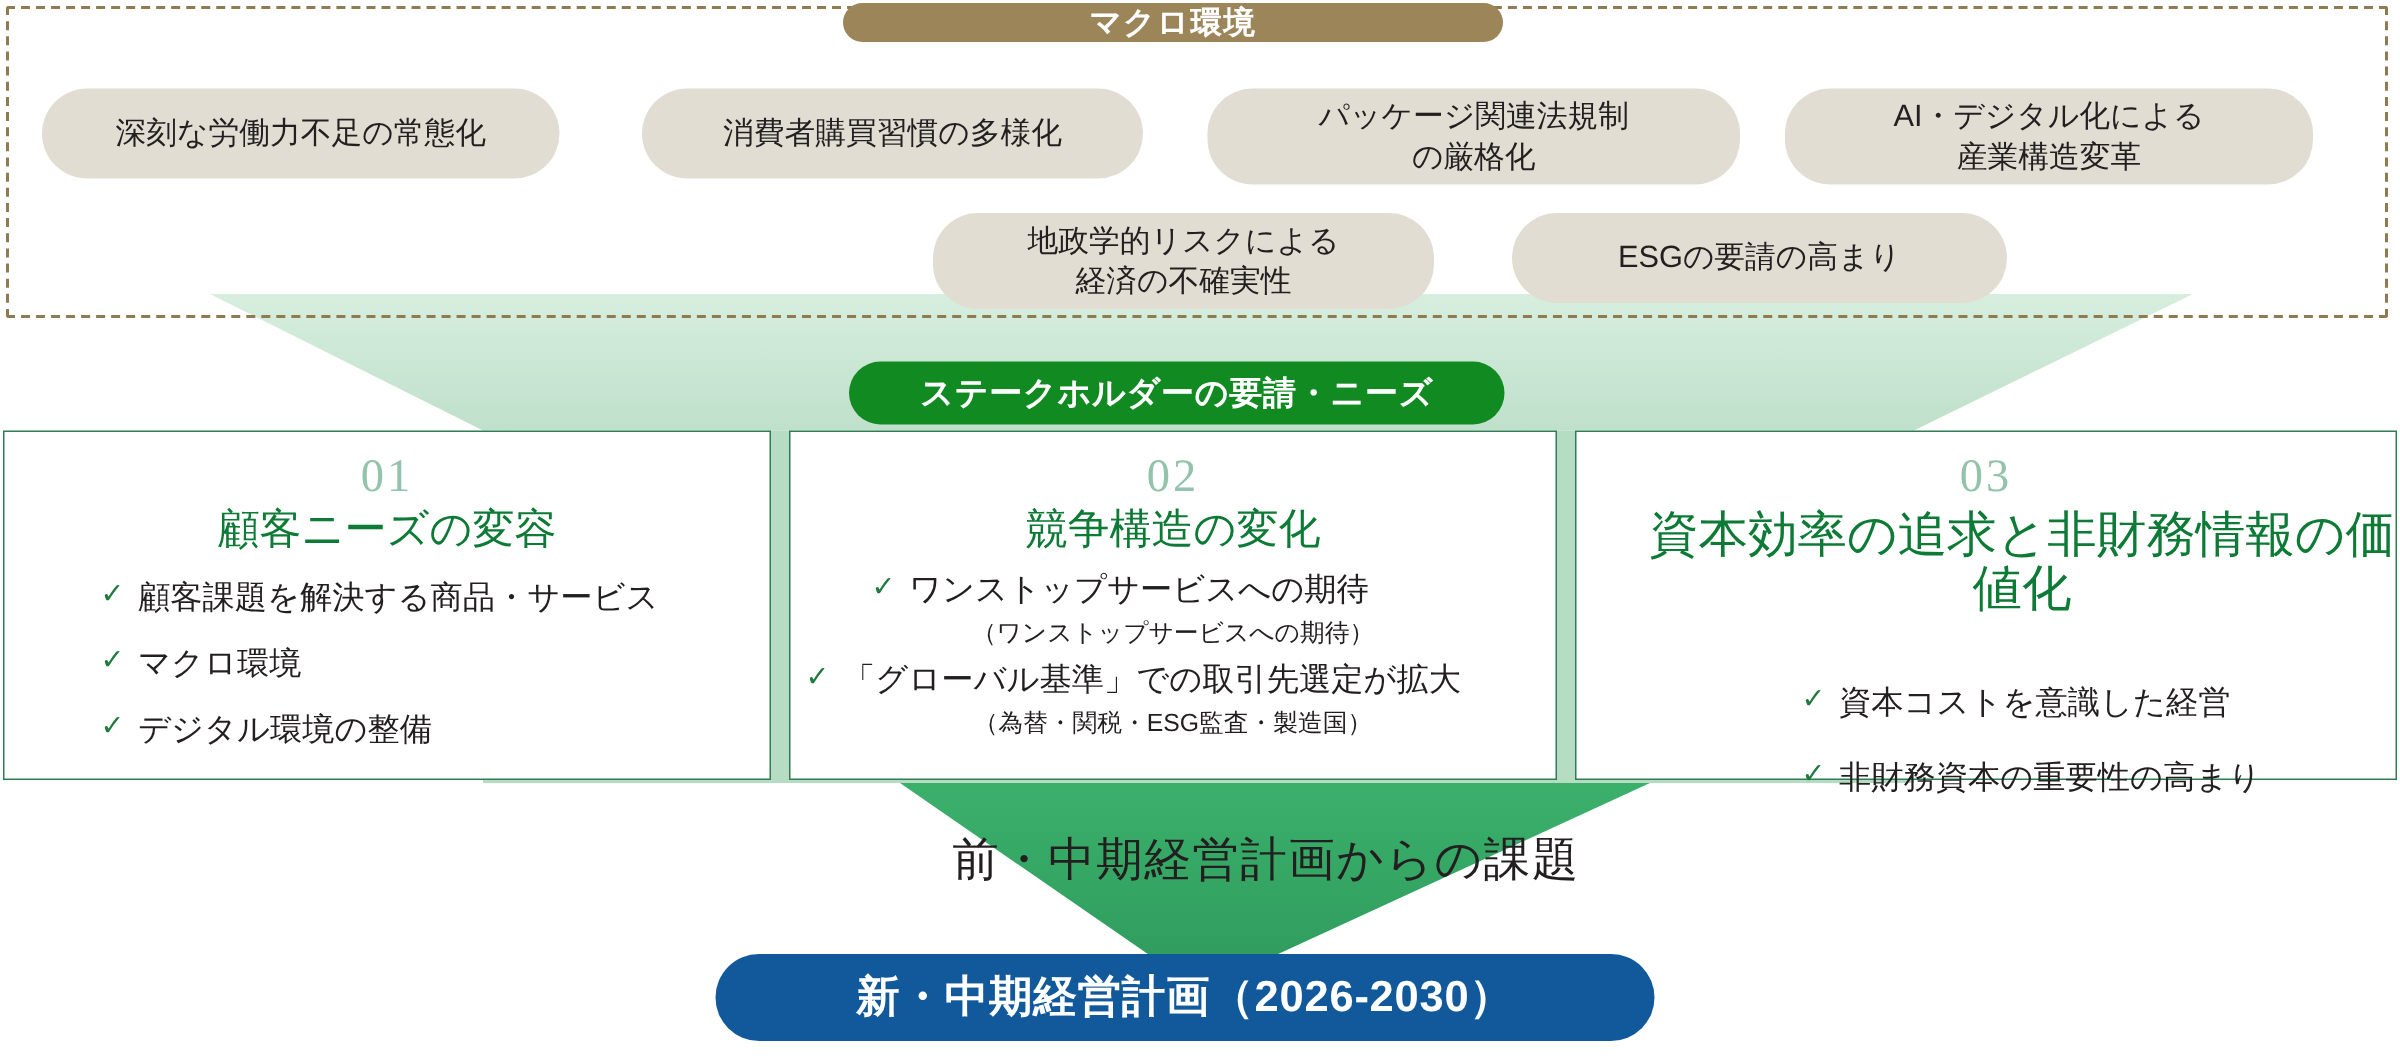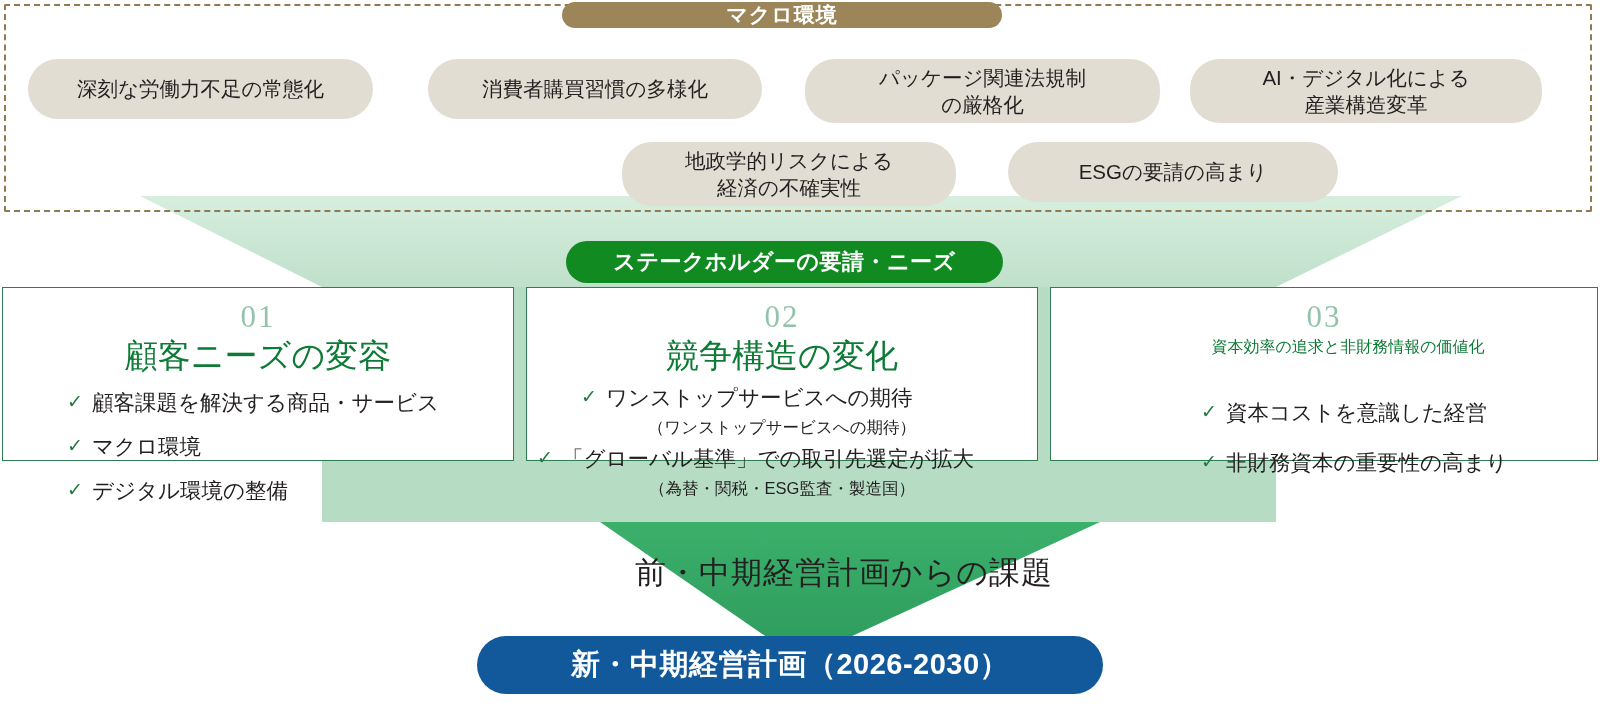--- a/index.html
+++ b/index.html
@@ -118,47 +118,47 @@
     position: absolute;
     left: 0;
     top: 287px;
     width: 1600px;
     height: 235px;
     z-index: 5;
   }
   .card {
     position: absolute;
     top: 0;
-    height: 174px;
+    height: 233px;
     background: #ffffff;
     border: 1.6px solid #2f7d52;
     box-sizing: border-box;
   }
   .c0 { left: 2px;    width: 512px; }
   .c1 { left: 526px;  width: 512px; }
   .c2 { left: 1050px; width: 548px; }
 
   .card-num {
     text-align: center;
     font-family: "Liberation Serif", "DejaVu Serif", serif;
     font-size: 31px;
     color: #93c4ab;
     letter-spacing: 2px;
     line-height: 1;
     margin-top: 13px;
   }
   .card-title {
     text-align: center;
     color: #0d7a35;
-    font-size: 33px;
+    font-size: 28px;
     font-weight: 500;
     line-height: 1.1;
     margin-top: 6px;
   }
-  .card-title.wide { font-size: 16px; margin-left: 48px; }
+  .card-title.wide { font-size: 33px; margin-left: 48px; }
 
   .bullets {
     margin-top: 12px;
     padding: 0 16px;
   }
   .bullet-row {
     display: flex;
     align-items: flex-start;
     justify-content: flex-start;
     margin-bottom: 5px;

